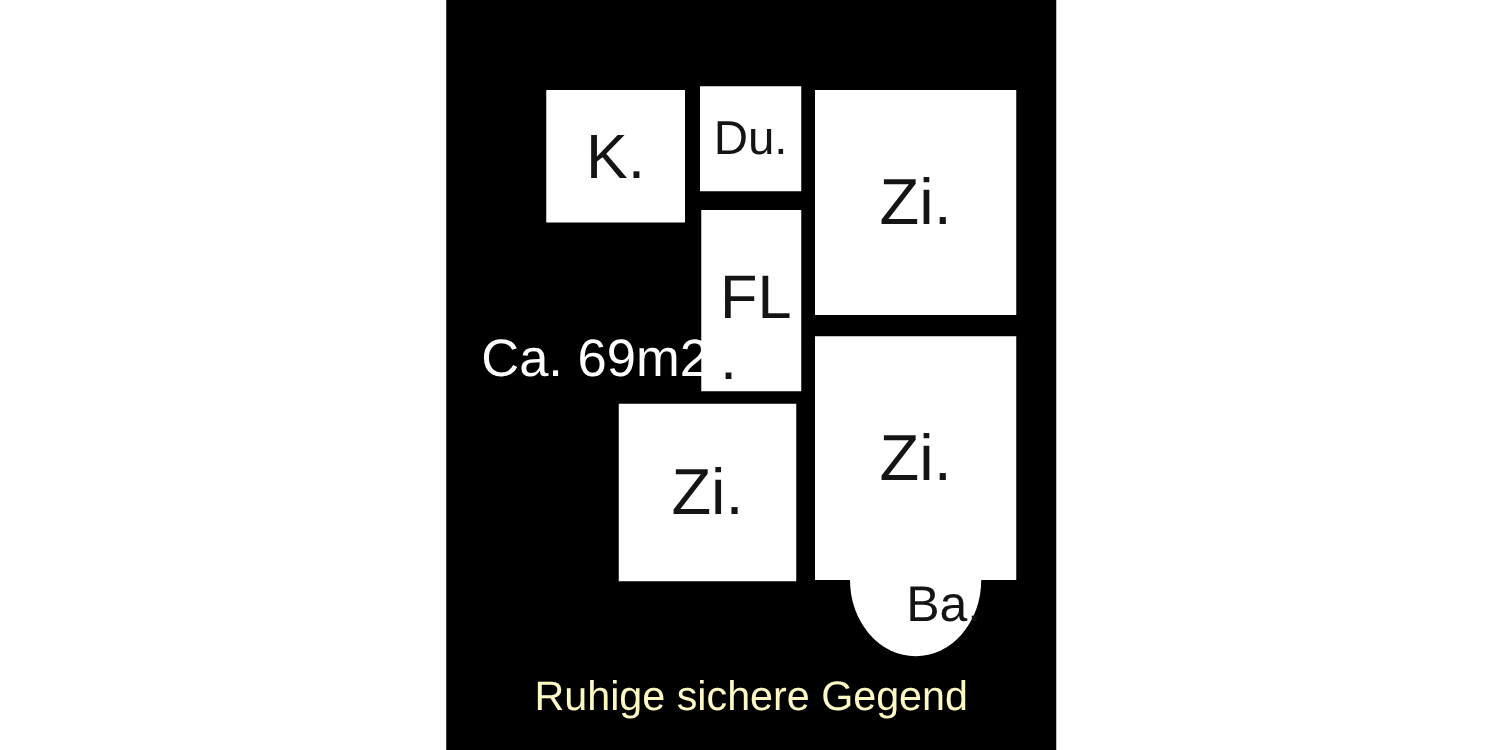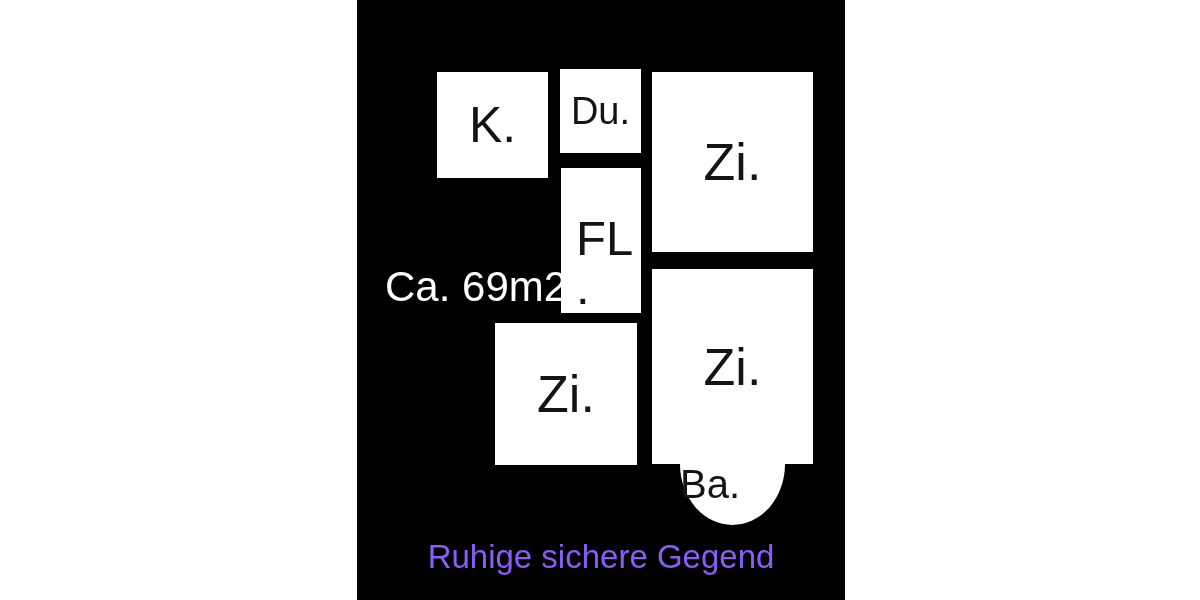--- a/index.html
+++ b/index.html
@@ -37,35 +37,35 @@
   .room-zi3 { left: 295px; top: 269px; width: 161px; height: 195px; font-size: 52px; }
   .ba-bulge {
     position: absolute; left: 323px; top: 464px;
     width: 105px; height: 61px;
     background: #ffffff;
     border-radius: 0 0 50% 50% / 0 0 100% 100%;
   }
   .ba-label {
     position: absolute; left: 323px; top: 464px;
     width: 105px;
-    text-align: left;
+    text-align: right;
     color: #141414;
     font-size: 40px; line-height: 40px;
   }
   .area-note {
     position: absolute; left: 28px; top: 266px;
     color: #ffffff;
     font-size: 42px; line-height: 42px;
     white-space: nowrap;
   }
   .caption {
     position: absolute; left: 0; top: 540px;
     width: 100%;
     text-align: center;
-    color: #8b5cf6;
+    color: #fef9c3;
     font-size: 33px; line-height: 33px;
     white-space: nowrap;
   }
 </style>
 </head>
 <body>
 
 <div class="plan-canvas">
 
   <div class="room room-k">

